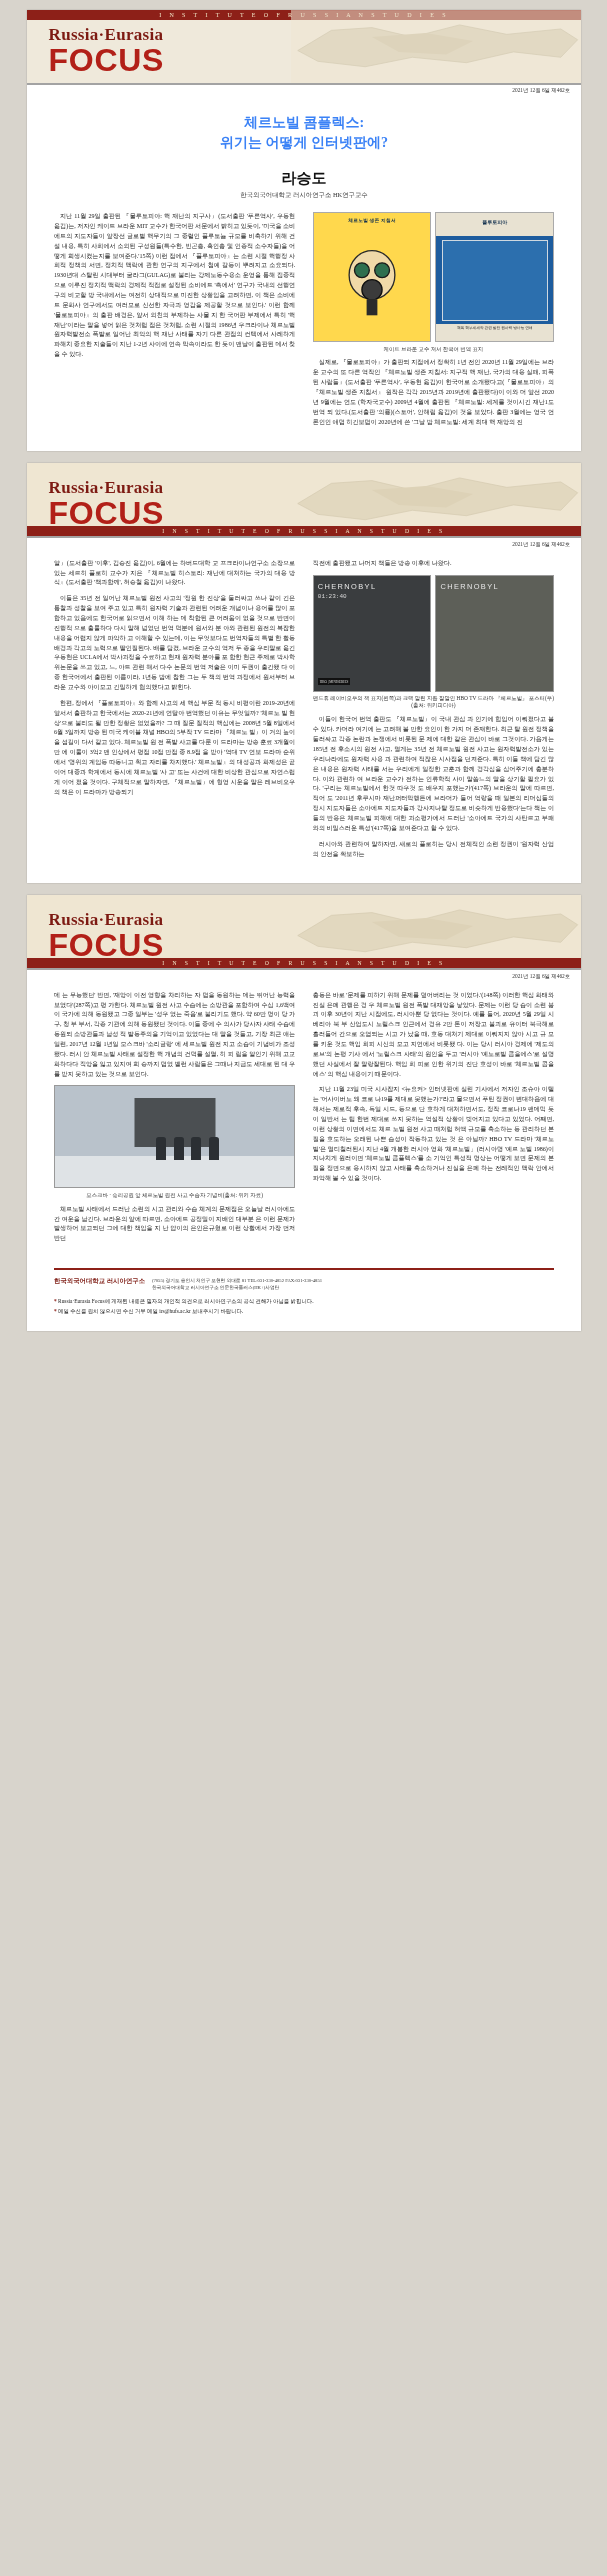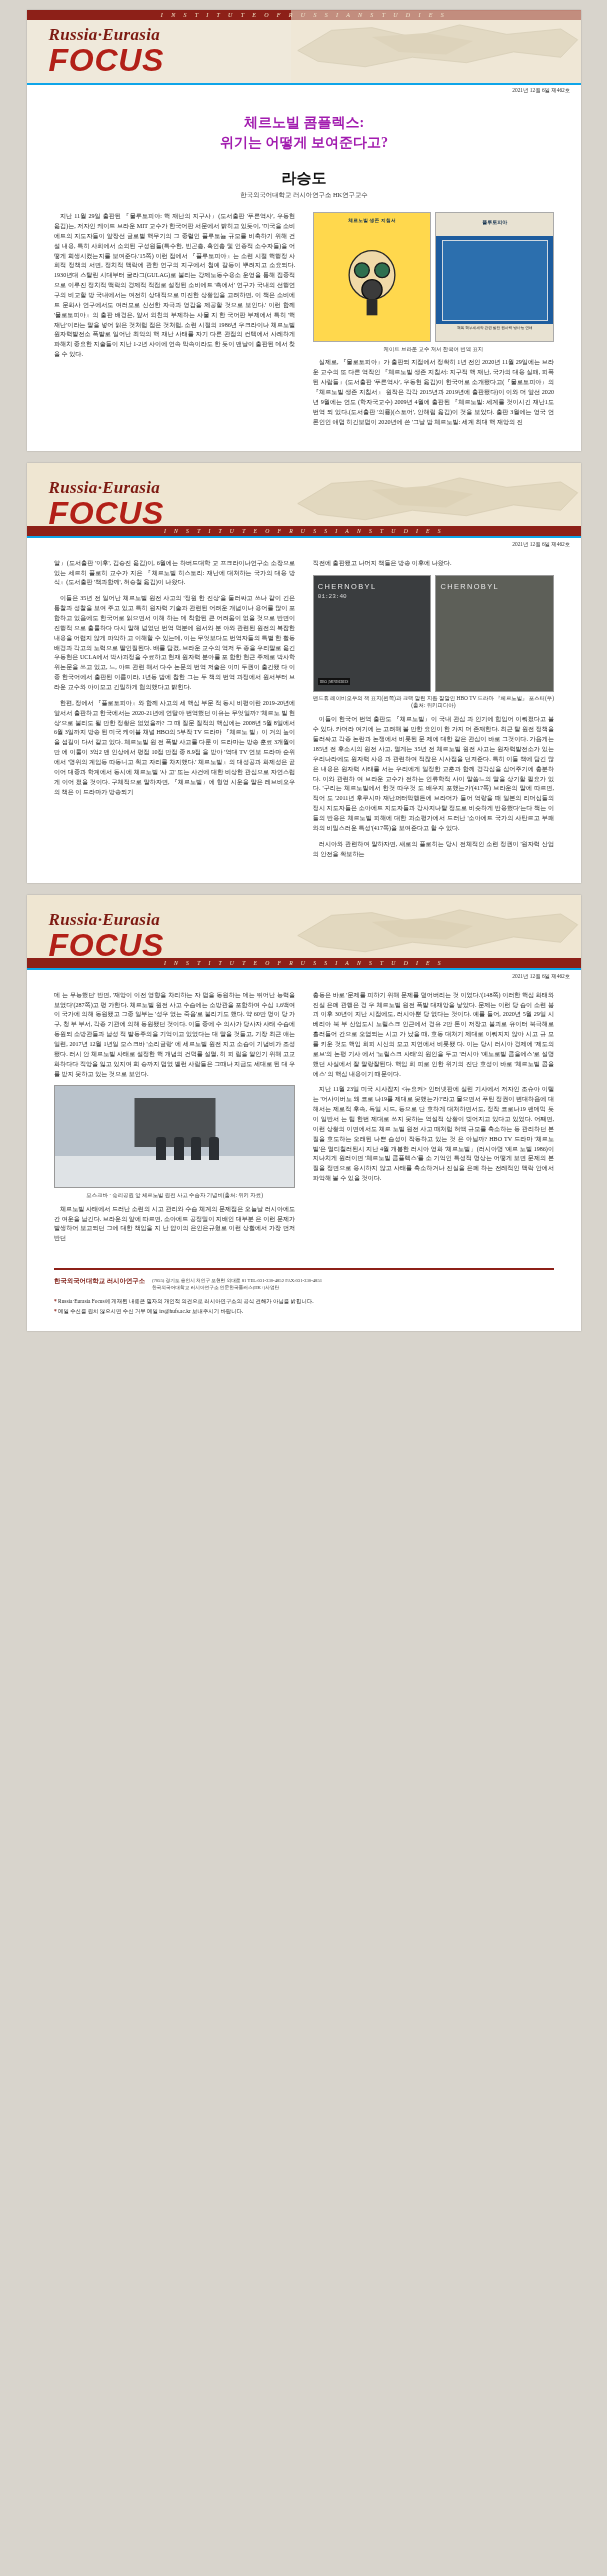--- a/index.html
+++ b/index.html
@@ -4,36 +4,36 @@
 <style>
   html,body{margin:0;padding:0;background:#d8d4cc;}
   body{font-family:"Liberation Serif", serif;}
   .page{width:608px;margin:0 auto;background:#d8d4cc;}
 
   
   .panel{width:554px;margin:0 auto 12px auto;background:#ffffff;box-shadow:0 0 1.4px rgba(0,0,0,.25);}
   .panel.first{margin-top:9.5px;}
 
   
-  .masthead{position:relative;height:73px;background:#efe9db;overflow:hidden;border-bottom:2px solid #0ea5e9;font-style:italic;}
+  .masthead{position:relative;height:73px;background:#efe9db;overflow:hidden;border-bottom:2px solid #a3a3a3;}
   .masthead.tan{background:#efe6d2;}
   .mast-map{position:absolute;right:0;top:0;width:290px;height:73px;opacity:.55;}
   .mast-ribbon{position:absolute;left:0;top:0;width:100%;height:10.8px;background:#8d2018;}
   .mast-ribbon .inst{color:#f2e7c9;font-size:6px;letter-spacing:3.4px;text-align:center;line-height:10.8px;font-family:"Liberation Serif",serif;}
   .mast-title{position:absolute;left:21.6px;top:15px;}
   .mast-title .ru{font-size:17px;color:#7d1a12;font-weight:bold;letter-spacing:0.3px;font-family:"Liberation Serif",serif;}
   .mast-title .focus{font-size:32px;color:#b22018;font-weight:bold;letter-spacing:0.7px;line-height:.95;font-family:"Liberation Sans",sans-serif;}
   .mast-bottom-ribbon{position:absolute;left:0;bottom:0;width:100%;height:10px;background:#8d2018;}
   .mast-bottom-ribbon .inst{color:#f2e7c9;font-size:5.7px;letter-spacing:3.4px;text-align:center;line-height:10px;}
 
   .mast-wrap{position:relative;}
   .issue-line{text-align:right;font-size:5.4px;color:#333;padding:2.7px 10.8px 1.4px 0;}
 
   
-  .doc-title{text-align:center;font-size:14px;font-weight:bold;color:#a21caf;line-height:1.45;padding:17.6px 27px 4px 27px;}
+  .doc-title{text-align:center;font-size:14px;font-weight:bold;color:#3b82f6;line-height:1.45;padding:17.6px 27px 4px 27px;}
   .byline{text-align:center;padding:10.8px 0 2.7px 0;}
   .byline .name{font-size:15px;font-weight:bold;color:#111;}
   .byline .affil{font-size:6.4px;color:#333;padding-top:3.4px;}
 
   
   .cols{display:flex;gap:17.6px;padding:9.5px 27px 17.6px 27px;}
   .col{flex:1;}
   p.body{font-size:6.1px;line-height:1.62;color:#1a1a1a;text-align:justify;margin:0 0 6px 0;text-indent:6px;}
   p.body.noind{text-indent:0;}
 
@@ -98,21 +98,21 @@
         <div class="mast-title">
           <div class="ru">Russia·Eurasia</div>
           <div class="focus">FOCUS</div>
         </div>
       </div>
       <div class="issue-line">2021년 12월 6일 제462호</div>
     </div>
 
     <div class="doc-title">
       <div>체르노빌 콤플렉스:</div>
-      <div>위기는 어떻게 보여준다고?</div>
+      <div>위기는 어떻게 인터넷판에?</div>
     </div>
 
     <div class="byline">
       <div class="name">라승도</div>
       <div class="affil">한국외국어대학교 러시아연구소 HK연구교수</div>
     </div>
 
     <div class="cols">
       <div class="col">
         <p class="body">지난 11월 29일 출판된 『물루토피아: 핵 재난의 지구사』(도서출판 '푸른역사', 우동현 옮김)는, 저자인 케이트 브라운 MIT 교수가 한국어판 서문에서 밝히고 있듯이, '미국을 소비에트의 지도자들이 앞장선 글로벌 핵무기의 그 중렬인 플루토늄 규모를 비축하기 위해 건설 내용, 특히 사회에서 소외된 구성원들(특수한, 빈곤층, 흑인층 및 인종적 소수자들)을 어떻게 희생시켰는지를 보여준다.'15쪽) 이런 점에서 『플루토피아』는 소련 시절 핵행정 사회적 정책의 서면, 정치적 맥락에 관한 연구의 지구에서 첨예 갈등이 뿌려지고 소요되다. 1930년대 스탈린 시대부터 굴라그(GULAG)로 불리는 강제노동수용소 운영을 통해 집중적으로 이루진 정치적 맥락의 경제적 적접로 설정된 소비에트 '측에서' 연구가 국내의 선행연구의 비교할 방 국내에서는 여전히 상대적으로 미진한 상황임을 고려하면, 이 책은 소비에트 문화사 연구에서도 여러모로 신선한 자극과 영감을 제공할 것으로 보인다.' 이런 함께 '물로토피아』의 출판 배경은, 앞서 외친의 부제하는 사물 지 한 국어판 부제에서 특히 '핵 재난'이라는 말을 넣어 읽은 것처럼 점은 것처럼, 소련 시절의 1986년 우크라이나 체르노빌 원자력발전소 폭발로 일어난 최악의 핵 재난 사태를 자기 다른 관점의 컨텍에서 사례하게 파해치 중요한 지술들이 지난 1-2년 사이에 연속 막속이라도 한 듯이 맨날이 출판된 데서 찾을 수 있다.</p>

